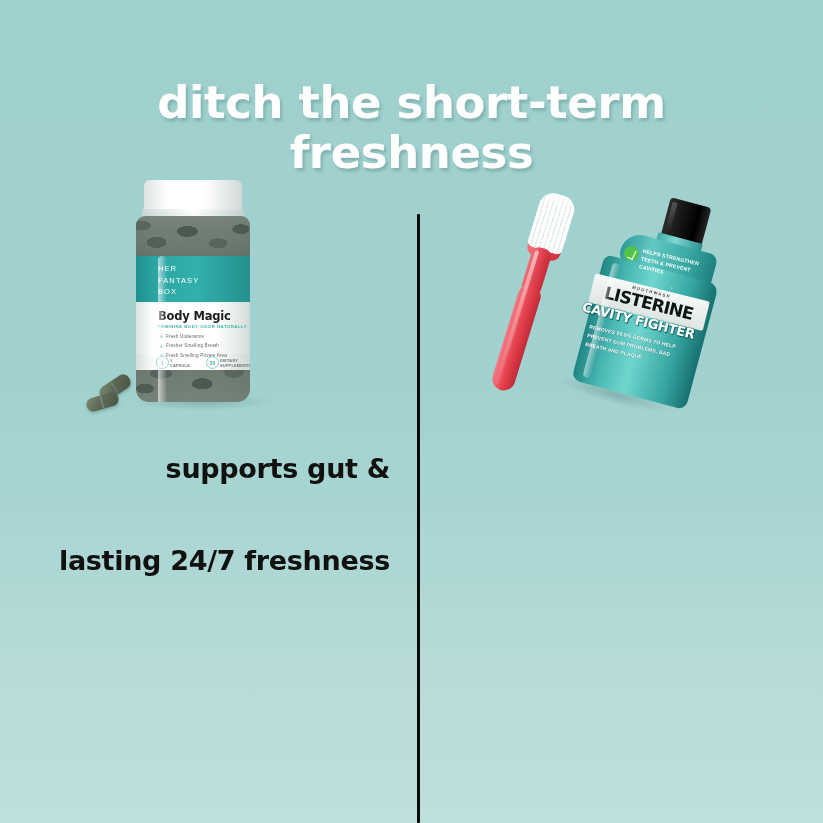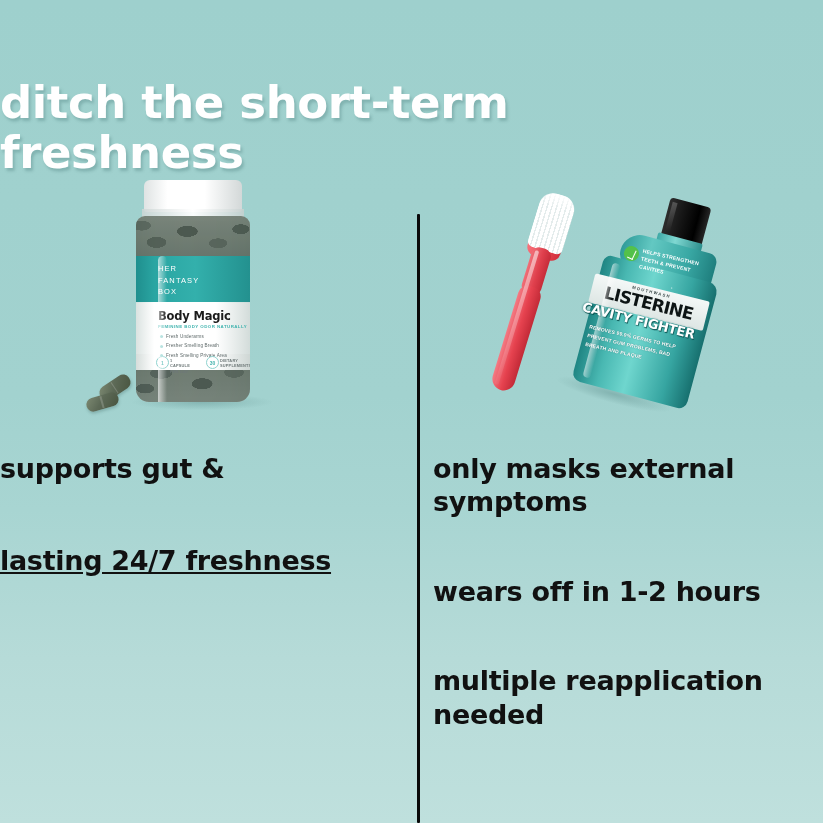--- a/index.html
+++ b/index.html
@@ -10,45 +10,45 @@
   }
   .stage{
     position:relative;width:823px;height:823px;
     background:linear-gradient(to bottom,#9ed0cd 0%,#a2d2cf 48%,#a8d5d2 62%,#b6dbd8 80%,#bfe0dd 100%);
     overflow:hidden;
   }
 
   
   .headline{
     position:absolute;left:0;top:78px;width:823px;
-    text-align:left;color:#ffffff;
+    text-align:center;color:#ffffff;
     font-size:45px;line-height:1.12;font-weight:bold;
     letter-spacing:-0.4px;
     text-shadow:2px 3px 3px rgba(60,110,108,0.30);
     font-family:"DejaVu Sans", sans-serif;
   }
 
   
   .divider{
     position:absolute;left:417px;top:214px;width:3px;height:609px;
     background:#0a0a0a;border-radius:1px;
   }
 
   
   .col{position:absolute;top:452px;width:390px;}
   .col.left{left:0px;}
   .col.right{left:433px;}
   .benefit{
-    text-align:left;color:#111111;
+    text-align:right;color:#111111;
     font-size:27px;line-height:1.24;font-weight:bold;
     letter-spacing:-0.3px;
     font-family:"DejaVu Sans", sans-serif;
   }
   .left .b1{margin-bottom:59px;}
-  .left .b2{margin-bottom:59px;text-decoration:underline;}
+  .left .b2{margin-bottom:59px;}
   .right .b1{margin-bottom:56px;}
   .right .b2{margin-bottom:56px;}
 
   
   .bottle-wrap{position:absolute;left:118px;top:180px;width:175px;height:245px;}
 
   .sup-shadow{
     position:absolute;left:14px;top:214px;width:140px;height:16px;
     background:radial-gradient(ellipse at center,rgba(70,120,118,0.32) 0%,rgba(70,120,118,0.0) 72%);
   }
@@ -395,25 +395,14 @@
     </div>
   </div>
 
   <div class="col left">
     <div class="benefit b1">
       <div>supports gut &amp;</div>
     </div>
     <div class="benefit b2">lasting 24/7 freshness</div>
   </div>
 
-  <div class="col right">
-    <div class="benefit b1">
-      <div>only masks external</div>
-      <div>symptoms</div>
-    </div>
-    <div class="benefit b2">wears off in 1-2 hours</div>
-    <div class="benefit b3">
-      <div>multiple reapplication</div>
-      <div>needed</div>
-    </div>
-  </div>
 
 </div>
 
 </body></html>

